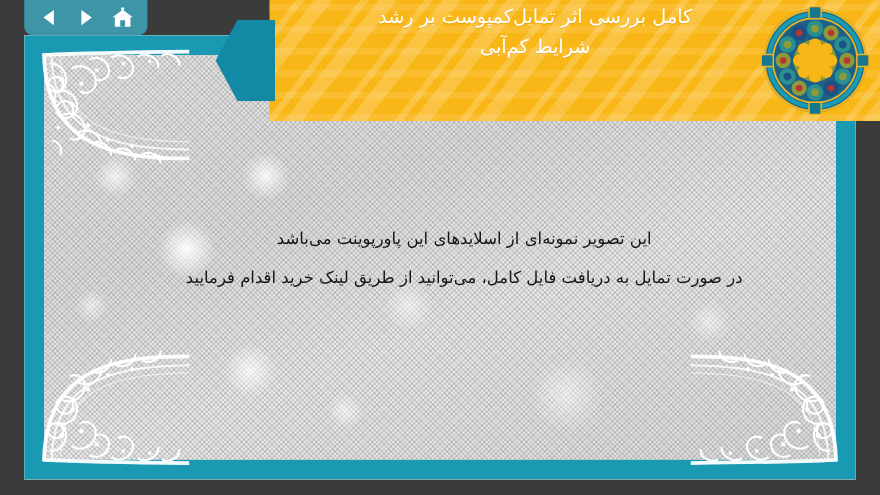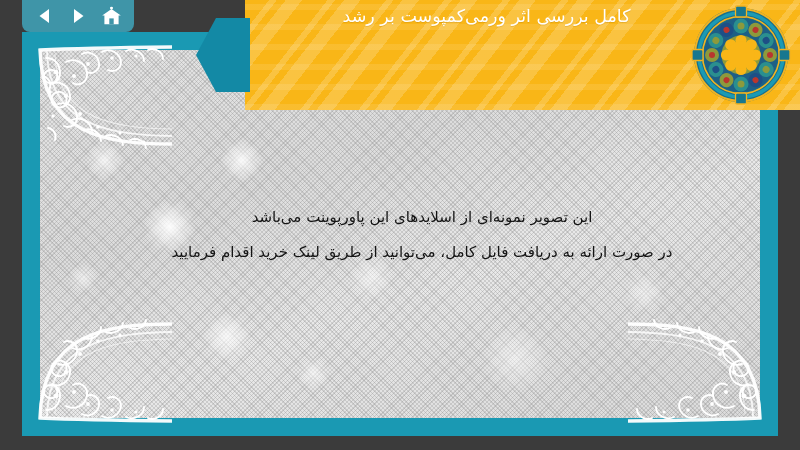--- a/index.html
+++ b/index.html
@@ -310,33 +310,34 @@
             <circle cx="114" cy="24" r="1.6"></circle>
           <circle cx="58" cy="82" r="2"></circle>
             <circle cx="76" cy="95" r="1.8"></circle>
           <circle cx="98" cy="101" r="1.6"></circle>
         </g>
       </svg>
     </div>
 
     <div id="body-text">
       <div>این تصویر نمونه‌ای از اسلایدهای این پاورپوینت می‌باشد</div>
-      <div>در صورت ارائه به دریافت فایل کامل، می‌توانید از طریق لینک خرید اقدام فرمایید</div>
+      <div>در صورت تمایل به دریافت فایل کامل، می‌توانید از طریق لینک خرید اقدام فرمایید</div>
     </div>
   </div>
 
   <div id="banner-tail">
     <svg width="54" height="74" viewBox="0 0 54 74">
       <polygon points="54,0 20,0 0,37 20,74 54,74" fill="#1389a5"></polygon>
     </svg>
   </div>
 
   <div id="title-banner">
     <div id="title-text">
-      <div>کامل بررسی اثر ورمی‌کمپوست بر رشد</div>
+      <div>کامل بررسی اثر تمایل‌کمپوست بر رشد</div>
+      <div>شرایط کم‌آبی</div>
     </div>
   </div>
 
   <div id="medallion">
     <svg width="102" height="102" viewBox="0 0 102 102">
       <defs>
         <clipPath id="mclip">
             <circle cx="51" cy="51" r="47"></circle>
           </clipPath>
       </defs>

